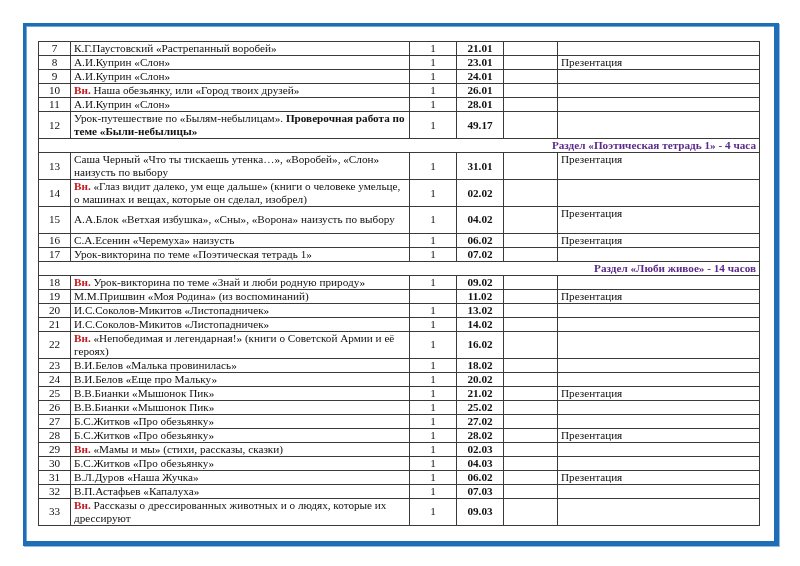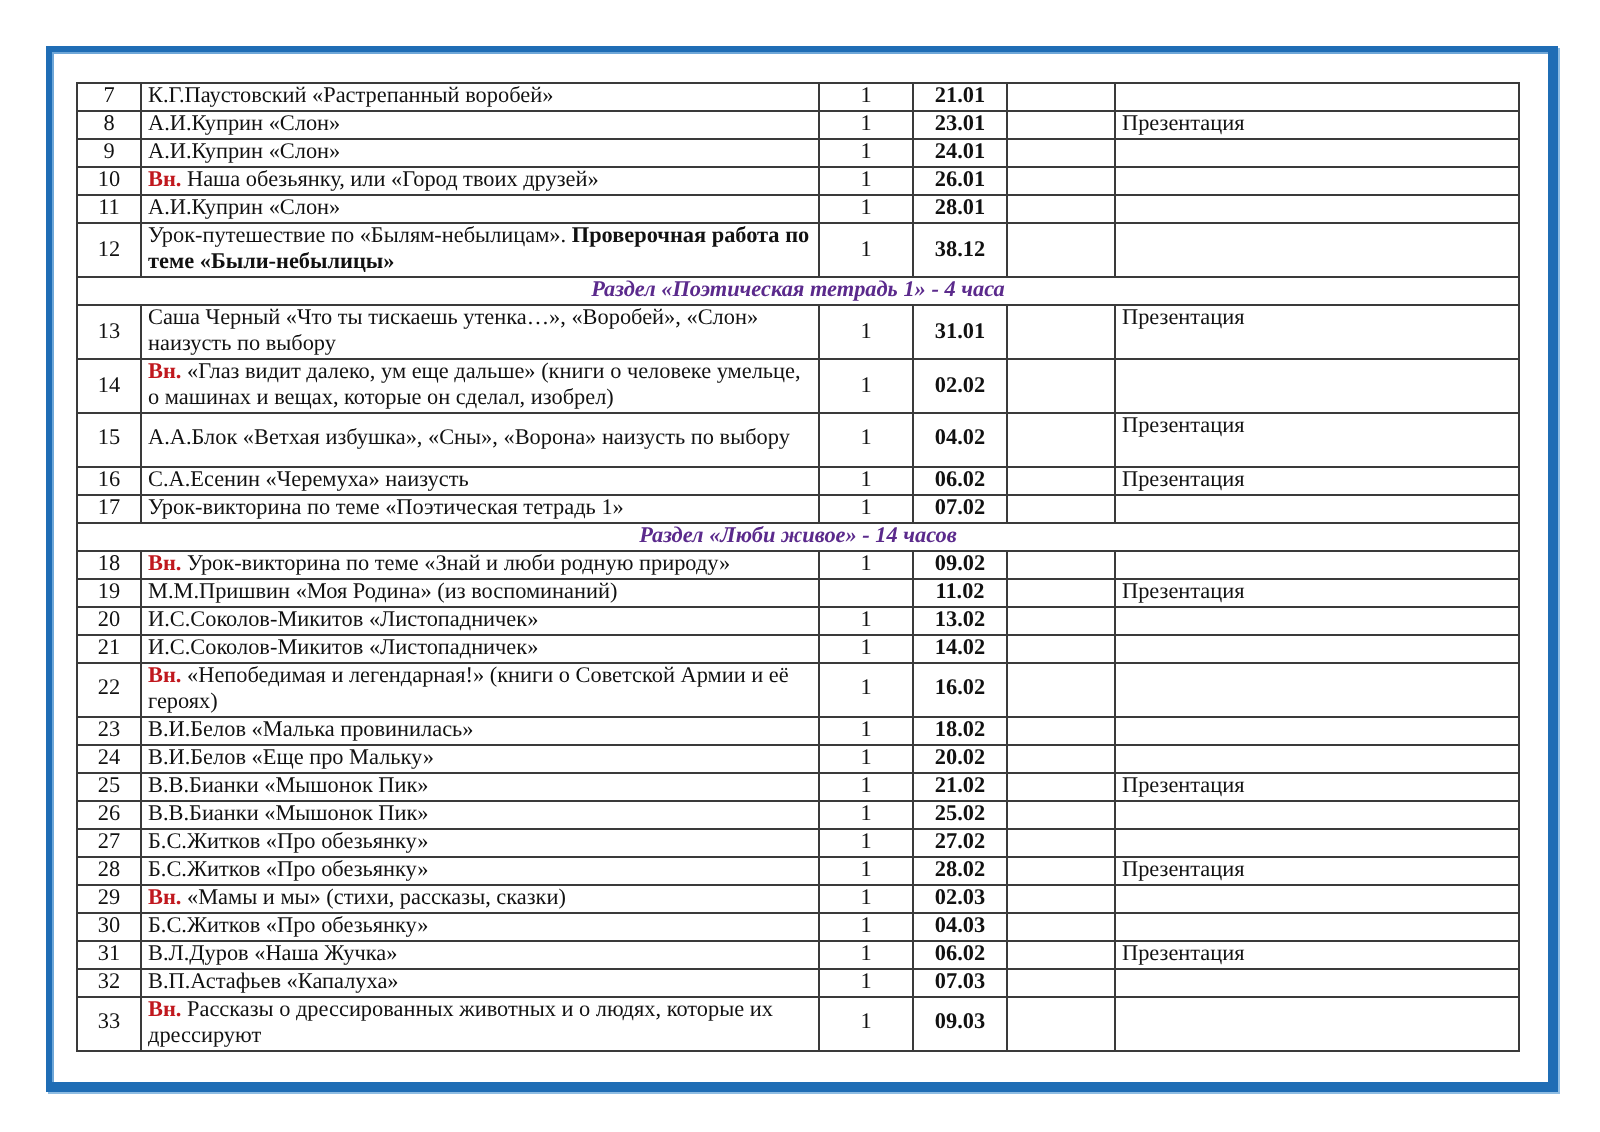--- a/index.html
+++ b/index.html
@@ -19,21 +19,21 @@
   table.plan td {
     border:1px solid #3a3a3a; padding:0 3px; vertical-align:middle; height:12.4px;
     overflow:hidden;
   }
   td.num { text-align:center; padding:0; }
   td.hrs { text-align:center; padding:0; }
   td.date { text-align:center; font-weight:bold; padding:0;margin-top:16px; }
   td.note { text-align:left; }
   td.note.top { vertical-align:top; }
   tr.dbl td { height:25.8px; }
-  tr.section td { height:13px; text-align:center; font-weight:bold; font-style:italic; color:#5b2a8c; }
+  tr.section td { height:13px; text-align:right; font-weight:bold; color:#5b2a8c; }
   .vn { color:#c0181e; font-weight:bold; }
   .it { }
   .b { font-weight:bold; }
 </style>
 </head>
 <body>
 
 <div class="frame"></div>
 
 <table class="plan">
@@ -83,21 +83,21 @@
         <td><span class="vn"></span><span>А.И.Куприн «Слон»</span><span class="b"></span><span class="it"></span></td>
         <td class="hrs">1</td>
         <td class="date">28.01</td>
         <td></td>
         <td class="note"></td>
       </tr>
       <tr class="dbl">
         <td class="num">12</td>
         <td><span class="vn"></span><span>Урок-путешествие по «Былям-небылицам». </span><span class="b">Проверочная работа по теме «Были-небылицы»</span><span class="it"></span></td>
         <td class="hrs">1</td>
-        <td class="date">38.12</td>
+        <td class="date">49.17</td>
         <td></td>
         <td class="note"></td>
       </tr>
       <tr class="section">
         <td colspan="6">Раздел «Поэтическая тетрадь 1» - 4 часа</td>
       </tr>
       <tr class="dbl">
         <td class="num">13</td>
         <td><span class="vn"></span><span>Саша Черный «Что ты тискаешь утенка…», «Воробей», «Слон» </span><span class="b"></span><span class="it">наизусть по выбору</span></td>
         <td class="hrs">1</td>

